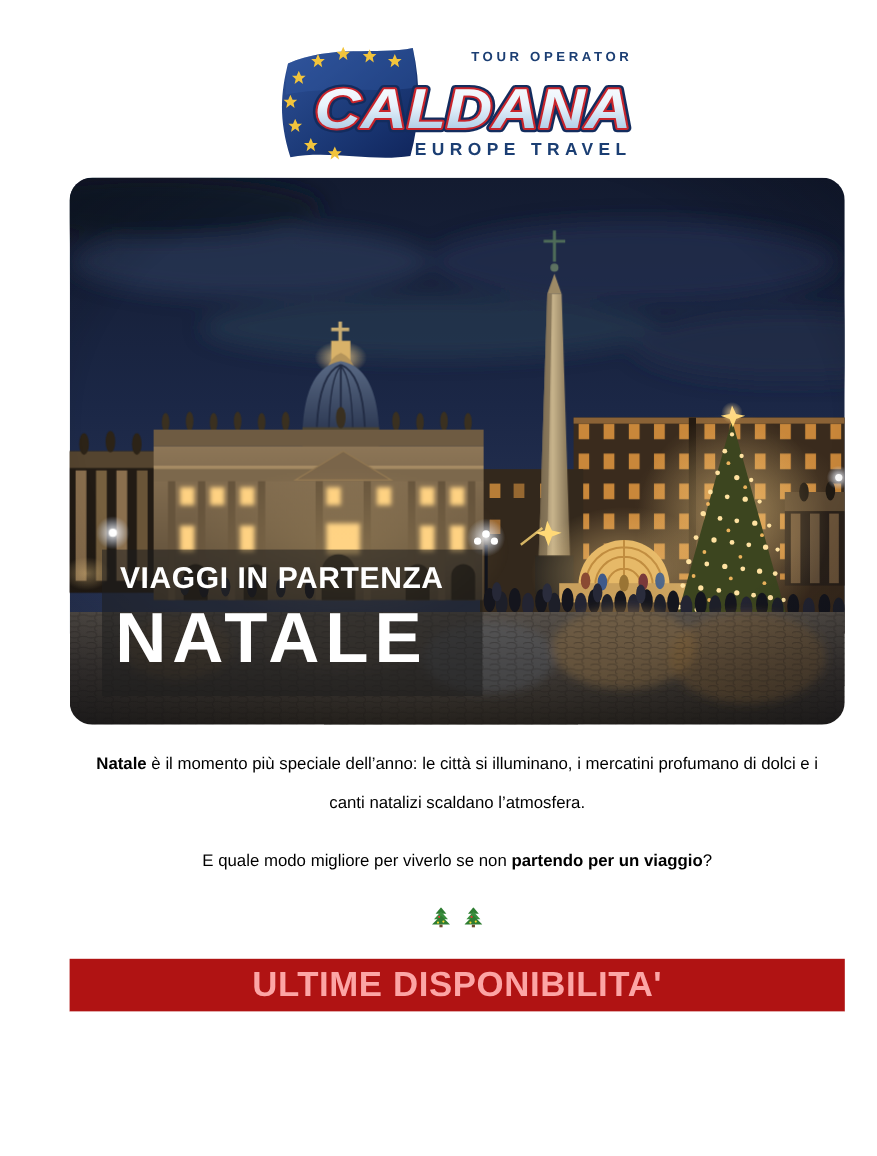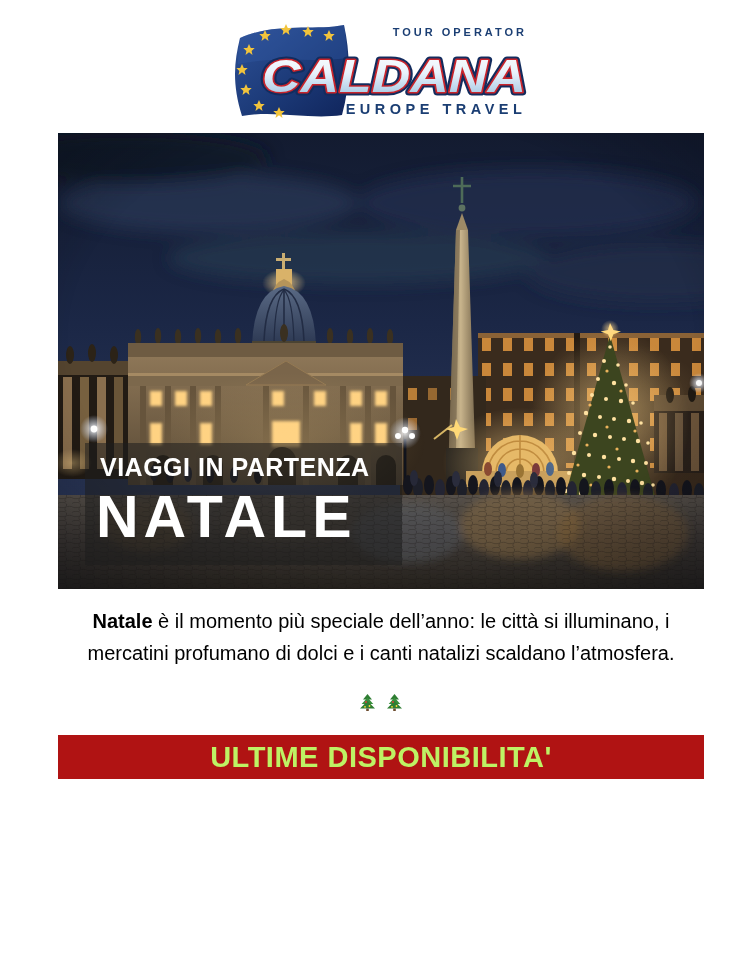--- a/index.html
+++ b/index.html
@@ -4,58 +4,58 @@
 <style>
   html,body{margin:0;padding:0;}
   body{
     width:731px;height:963px;background:#ffffff;overflow:hidden;
     font-family:"Liberation Sans", sans-serif;
     -webkit-font-smoothing:antialiased;
   }
   .email{position:relative;width:646px;margin-left:58px;}
 
   
-  .logo-wrap{padding-top:18px;height:102px;display:flex;justify-content:center;}
+  .logo-wrap{padding-top:33px;height:102px;display:flex;justify-content:center;}
   .logo-wrap svg{display:block;}
 
   
-  .hero{position:relative;width:646px;height:456px;margin-top:13px;overflow:hidden;}
+  .hero{position:relative;width:646px;height:456px;margin-top:13px;overflow:hidden;border-radius:19px;}
   .hero svg{display:block;}
   .hero-overlay{
     position:absolute;left:27px;top:310px;width:317px;height:122px;
     background:rgba(30,30,30,0.55);
   }
   .hero-kicker{
     position:absolute;left:15px;top:10px;
     color:#ffffff;font-size:25px;font-weight:800;letter-spacing:0.5px;
     white-space:nowrap;
   }
   .hero-title{
     position:absolute;left:11px;top:40px;
     color:#ffffff;font-size:59px;font-weight:800;letter-spacing:5px;
     white-space:nowrap;
   }
 
   
   .copy{padding-top:16px;}
   .copy p{
     width:612px;margin:0 auto 17px auto;text-align:center;
-    font-size:20px;line-height:32px;color:#000000;
+    font-size:14px;line-height:32px;color:#000000;
   }
   .copy .cta{font-weight:bold;}
   .tree-ico{display:inline-block;vertical-align:-2px;margin:0 6px;}
 
   
   .banner{
     margin-top:12px;width:646px;height:44px;
     background:#b01313;display:flex;align-items:center;justify-content:center;
     cursor:pointer;
   }
   .banner span{
-    color:#bef264;font-weight:bold;font-size:29px;letter-spacing:0.5px;
+    color:#fca5a5;font-weight:bold;font-size:29px;letter-spacing:0.5px;
   }
   .below{height:15px;background:#ffffff;}
 </style>
 </head>
 <body>
 
 <div class="email">
 
   <div class="logo-wrap">
     <svg width="302" height="102" viewBox="0 0 302 102">
@@ -437,20 +437,21 @@
 
     <div class="hero-overlay">
       <div class="hero-kicker">VIAGGI IN PARTENZA</div>
       <div class="hero-title">NATALE</div>
     </div>
   </div>
 
   <div class="copy">
     <p><strong>Natale</strong><span> è il momento più speciale dell’anno: le città si illuminano, i mercatini profumano di dolci e i canti natalizi scaldano l’atmosfera.</span></p>
 
+    <p><span>E quale modo migliore per viverlo se non </span><strong>partendo per un viaggio</strong><span>?</span></p>
 
 
     <p class="cta">
       <svg class="tree-ico" width="15" height="17" viewBox="0 0 15 17">
         <polygon points="7.5,0 12,5.5 3,5.5" fill="#2e7d32"></polygon>
         <polygon points="7.5,3.5 13.3,10 1.7,10" fill="#388e3c"></polygon>
         <polygon points="7.5,7 15,14.5 0,14.5" fill="#2e7d32"></polygon>
         <rect x="6.2" y="14.5" width="2.6" height="2.5" fill="#6d4c2f"></rect>
         <circle cx="6" cy="8" r="0.9" fill="#e53935"></circle>
         <circle cx="9.5" cy="12" r="0.9" fill="#fdd835"></circle>

